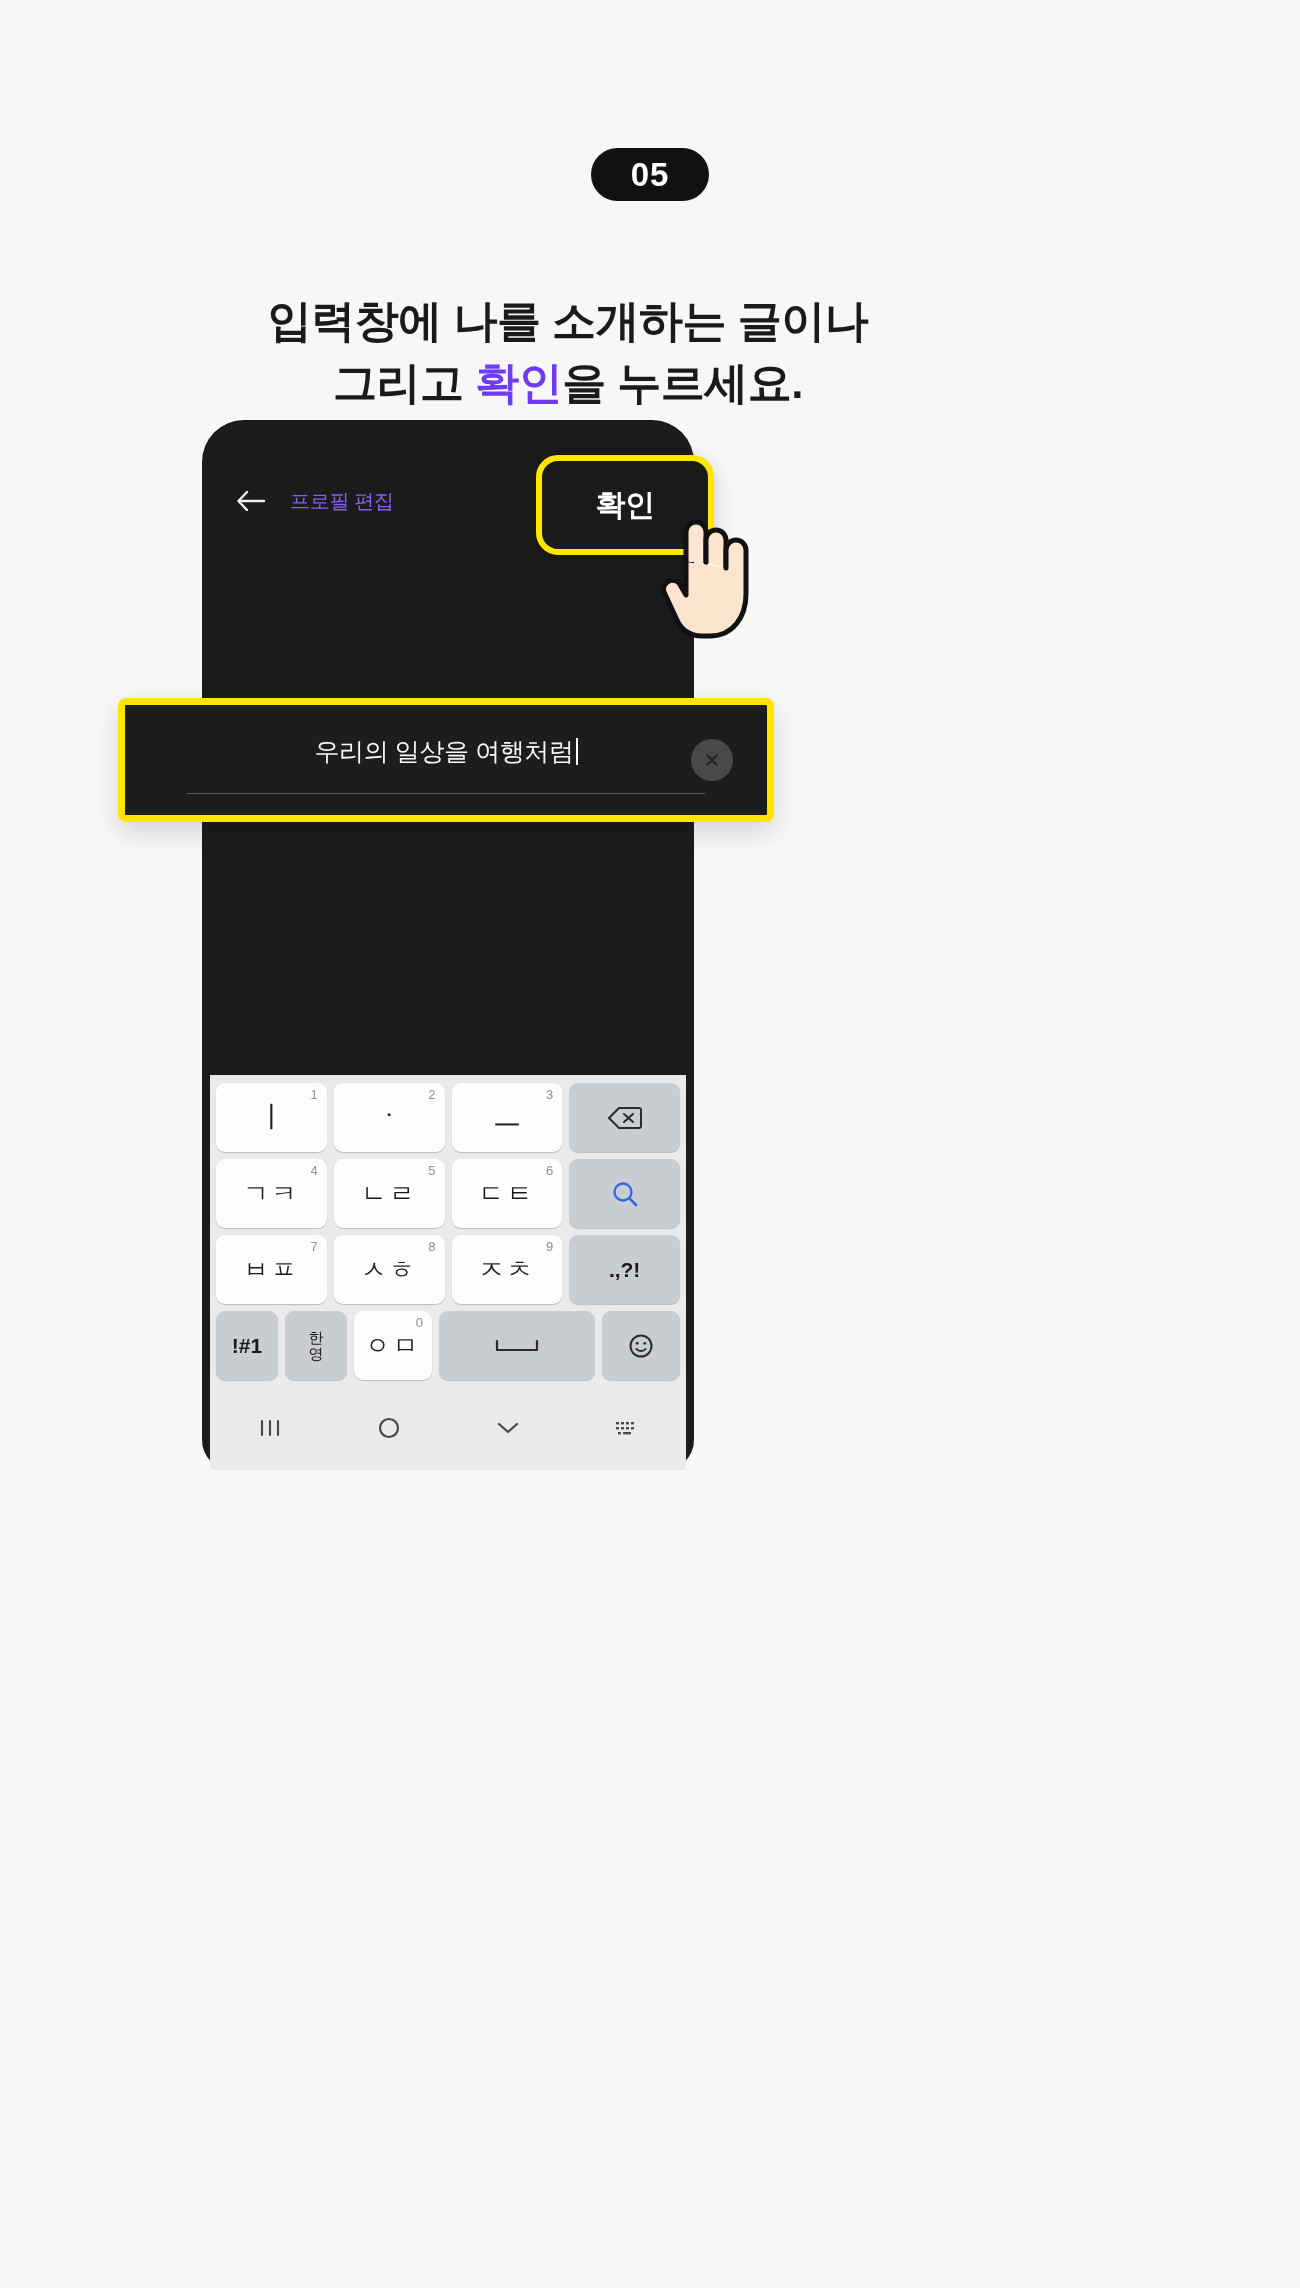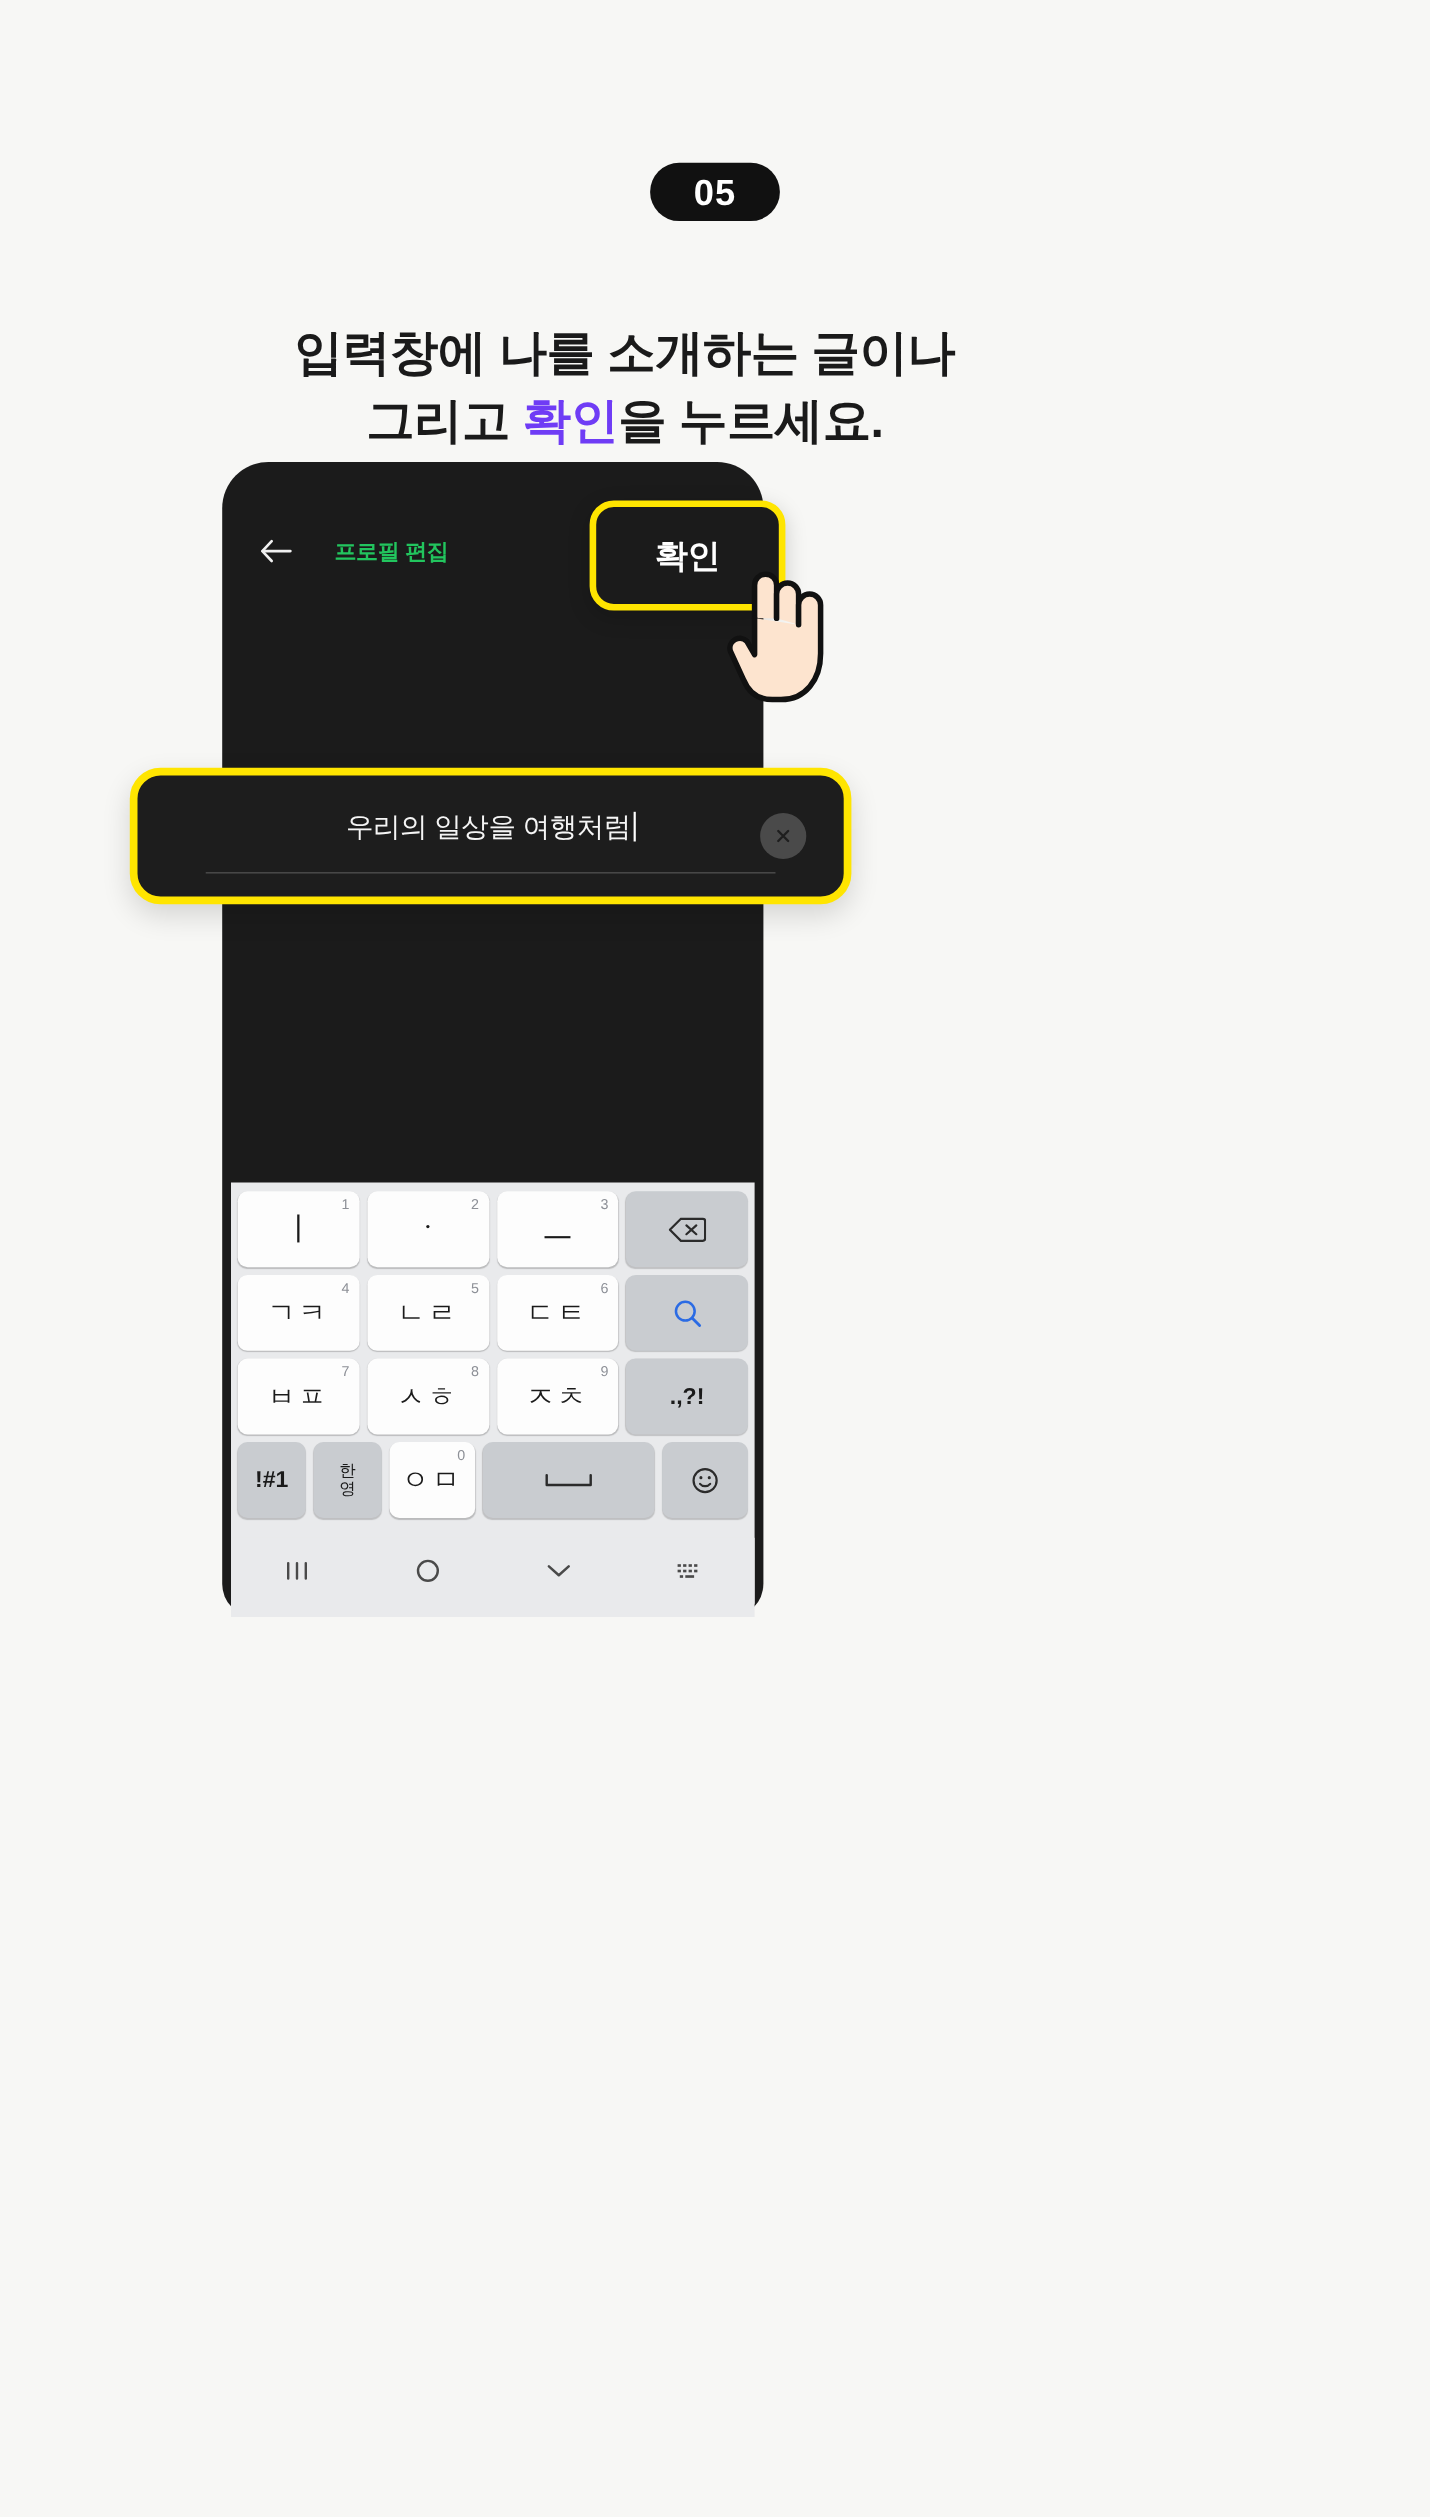--- a/index.html
+++ b/index.html
@@ -40,22 +40,22 @@
   }
   .phone-appbar {
     position: absolute; left: 0; top: 42px; width: 492px; height: 78px;
     display: flex; align-items: center;
   }
   .back-arrow {
     margin-left: 32px; width: 34px; height: 34px;
     display: flex; align-items: center; justify-content: center;
   }
   .appbar-title {
-    margin-left: 36px; color: #22c55e;
-    font-size: 20px; font-weight: bold; letter-spacing: -0.3px;
+    margin-left: 22px; color: #8b5cf6;
+    font-size: 20px; font-weight: normal; letter-spacing: -0.3px;
   }
   .phone-body { position: absolute; left:0; top:120px; width:492px; height:930px; }
 
   
   .avatar {
     position: absolute; left: 50%; top: 598px; transform: translateX(-50%);
     width: 128px; height: 128px; border-radius: 50%;
     background: radial-gradient(circle at 50% 38%, #4e4038 0%, #3a2f29 48%, #2a2320 100%);
     overflow: hidden;
   }
@@ -87,21 +87,21 @@
 
   
   .hand { position: absolute; left: 652px; top: 510px; width: 110px; height: 130px; }
 
   
   .input-highlight {
     position: absolute; left: 118px; top: 698px;
     width: 656px; height: 124px;
     background: #1d1d1d;
     border: 7px solid #ffe500;
-    border-radius: 28px;
+    border-radius: 8px;
     box-shadow: 0 10px 26px rgba(0,0,0,0.14);
   }
   .input-text {
     position: absolute; left: 0; right: 0; top: 30px;
     text-align: center; color: #f5f5f5;
     font-size: 25px; letter-spacing: -0.4px;
   }
   .caret {
     display: inline-block; width: 2px; height: 27px;
     background: #ffffff; vertical-align: -5px; margin-left: 2px;

